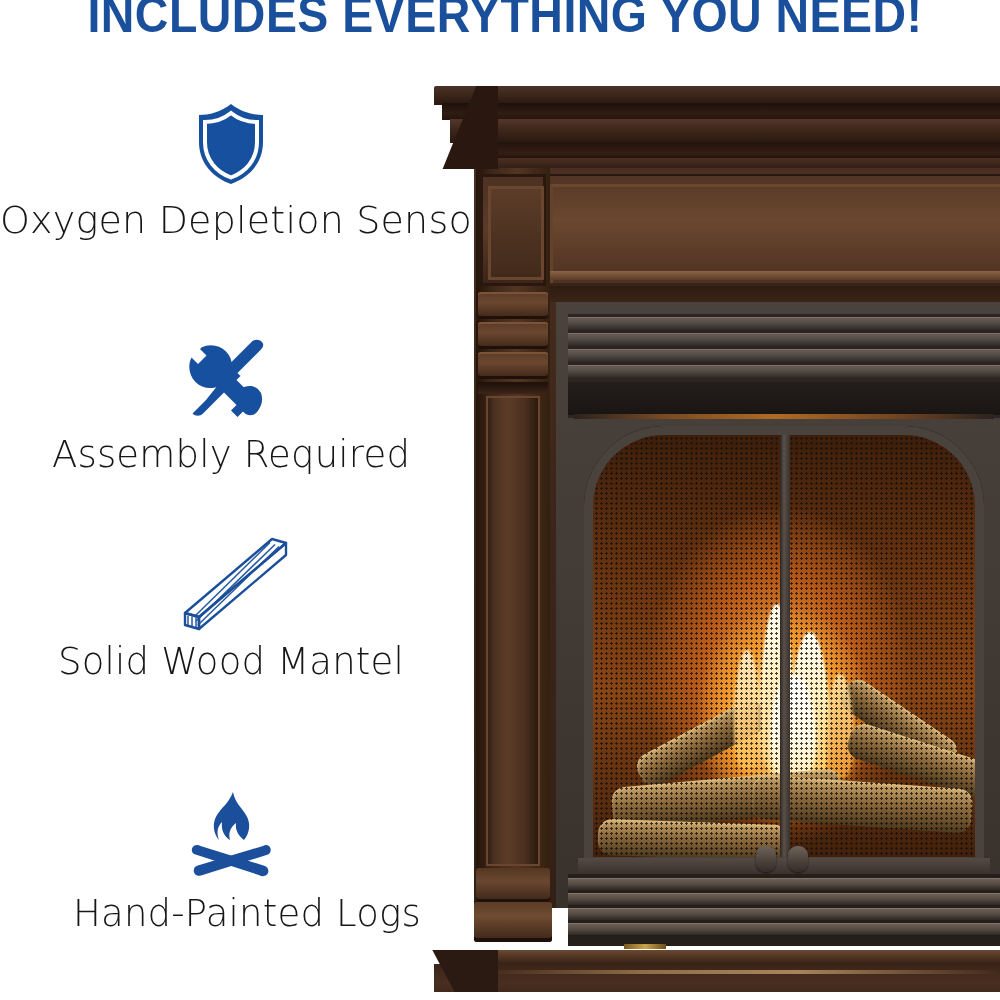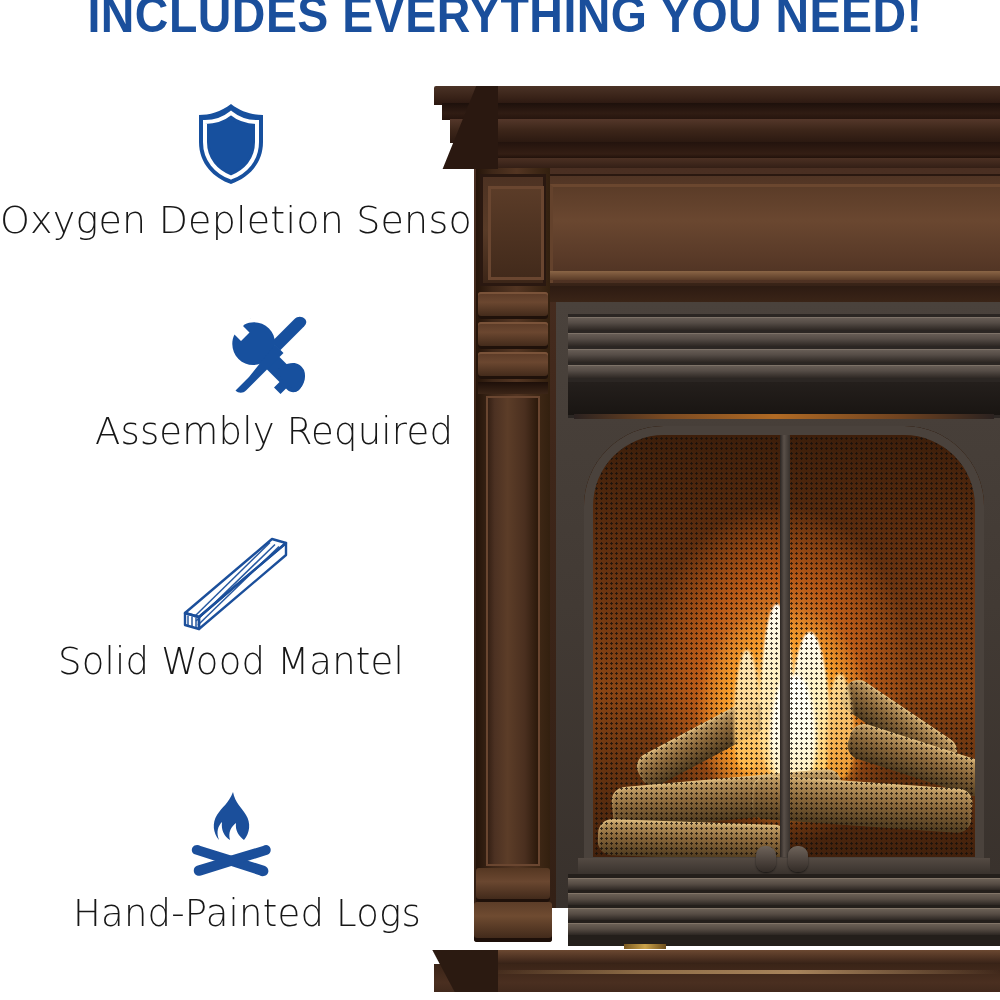--- a/index.html
+++ b/index.html
@@ -9,21 +9,21 @@
 
   
   .headline{position:absolute;left:0;top:-14px;width:1010px;text-align:center;
             color:#1a4f9c;font-size:50px;font-weight:700;letter-spacing:.5px;
             font-family:"Liberation Sans Narrow","Liberation Sans",sans-serif;
             transform:scaleX(.93);transform-origin:50% 50%;white-space:nowrap;}
 
   
   .features{position:absolute;left:0;top:96px;width:462px;height:900px;}
   .feature{position:absolute;left:0;width:462px;}
-  .f0{top:0;}  .f1{top:212px;margin-left:43px;} .f2{top:430px;} .f3{top:690px;}
+  .f0{top:0;}  .f1{top:235px;} .f2{top:430px;} .f3{top:690px;}
   .ficon{height:96px;display:flex;align-items:center;justify-content:center;}
   .flabel{margin-top:6px;text-align:center;color:#171717;
           font-size:37px;font-weight:300;letter-spacing:.2px;white-space:nowrap;
           font-family:"DejaVu Sans","Liberation Sans",sans-serif;}
   .f0 .flabel{font-size:38px;}
   .f2 .ficon{height:112px;}
   .f2 .flabel{margin-top:2px;}
   .f3 .ficon{height:100px;}
   .f3 .flabel{padding-left:32px;}
 

